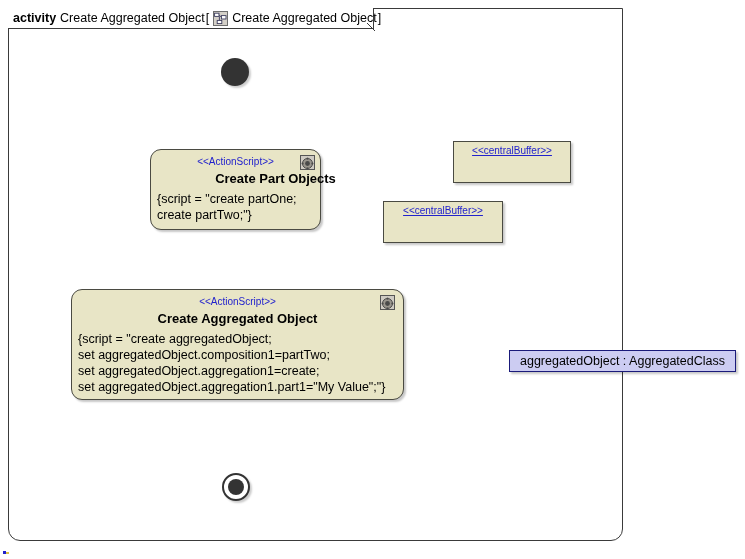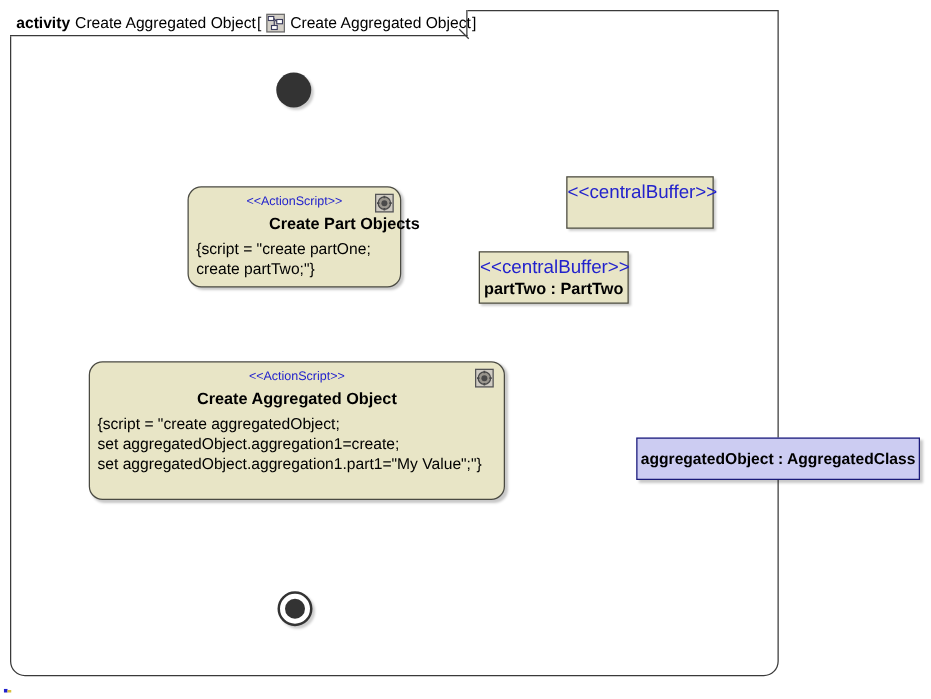--- a/index.html
+++ b/index.html
@@ -116,38 +116,38 @@
     height: 15px;
     box-sizing: border-box;
     border: 1px solid #555;
     background: #cfcbc3;
   }
 
   
   .buffer {
     padding-top: 3px;
   }
-  .buffer .stereo { font-size: 15px; }
+  .buffer .stereo { font-size: 10px; text-decoration: underline; }
   .buffer .nodename { font-size: 13px; margin-top: 1px; }
 
   
   #object-node {
     position: absolute;
     left: 509px;
     top: 350px;
     width: 227px;
-    height: 34px;
+    height: 22px;
     box-sizing: border-box;
     background: #ccccf2;
     border: 1px solid #1a1a7a;
     display: flex;
     align-items: center;
     justify-content: center;
     font-size: 12.5px;
-    font-weight: bold;
+    font-weight: normal;
     color: #000000;
     box-shadow: 2px 2px 2px rgba(0,0,0,0.22);
   }
 
   
   #initial-node {
     position: absolute;
     left: 221px;
     top: 58px;
     width: 28px;
@@ -278,41 +278,41 @@
       <rect x="0.6" y="5.8" width="2" height="1.4" fill="#4a4a4a"></rect>
       <rect x="10.4" y="5.8" width="2" height="1.4" fill="#4a4a4a"></rect>
     </svg>
   </div>
 </div>
 
 <div class="node action" style="left:71px; top:289px; width:333px; height:111px; padding-top:6px;">
   <div class="stereo">&lt;&lt;ActionScript&gt;&gt;</div>
   <div class="nodename" style="margin-top:4px;">Create Aggregated Object</div>
   <div class="script" style="margin-top:5px;">{script = "create aggregatedObject;</div>
+  <div class="script">set aggregatedObject.composition1=partTwo;</div>
   <div class="script">set aggregatedObject.aggregation1=create;</div>
   <div class="script">set aggregatedObject.aggregation1.part1="My Value";"}</div>
   <div class="gear-badge" style="right:8px; top:5px;">
     <svg width="13" height="13" viewBox="0 0 13 13">
       <circle cx="6.5" cy="6.5" r="5" fill="#9a968e" stroke="#4a4a4a" stroke-width="1"></circle>
       <circle cx="6.5" cy="6.5" r="2.4" fill="#4a4a4a"></circle>
       <rect x="5.8" y="0.6" width="1.4" height="2" fill="#4a4a4a"></rect>
       <rect x="5.8" y="10.4" width="1.4" height="2" fill="#4a4a4a"></rect>
       <rect x="0.6" y="5.8" width="2" height="1.4" fill="#4a4a4a"></rect>
       <rect x="10.4" y="5.8" width="2" height="1.4" fill="#4a4a4a"></rect>
     </svg>
   </div>
 </div>
 
 <div class="node buffer" style="left:453px; top:141px; width:118px; height:42px;">
   <div class="stereo">&lt;&lt;centralBuffer&gt;&gt;</div>
 </div>
 
 <div class="node buffer" style="left:383px; top:201px; width:120px; height:42px;">
   <div class="stereo">&lt;&lt;centralBuffer&gt;&gt;</div>
-  <div class="nodename">partTwo : PartTwo</div>
 </div>
 
 <div id="object-node">
   <span>aggregatedObject : AggregatedClass</span>
 </div>
 
 <svg id="stray-marker">
   <rect x="0" y="0" width="3" height="3" fill="#2222cc"></rect>
   <rect x="3" y="1" width="3" height="2" fill="#d8c040"></rect>
 </svg>

